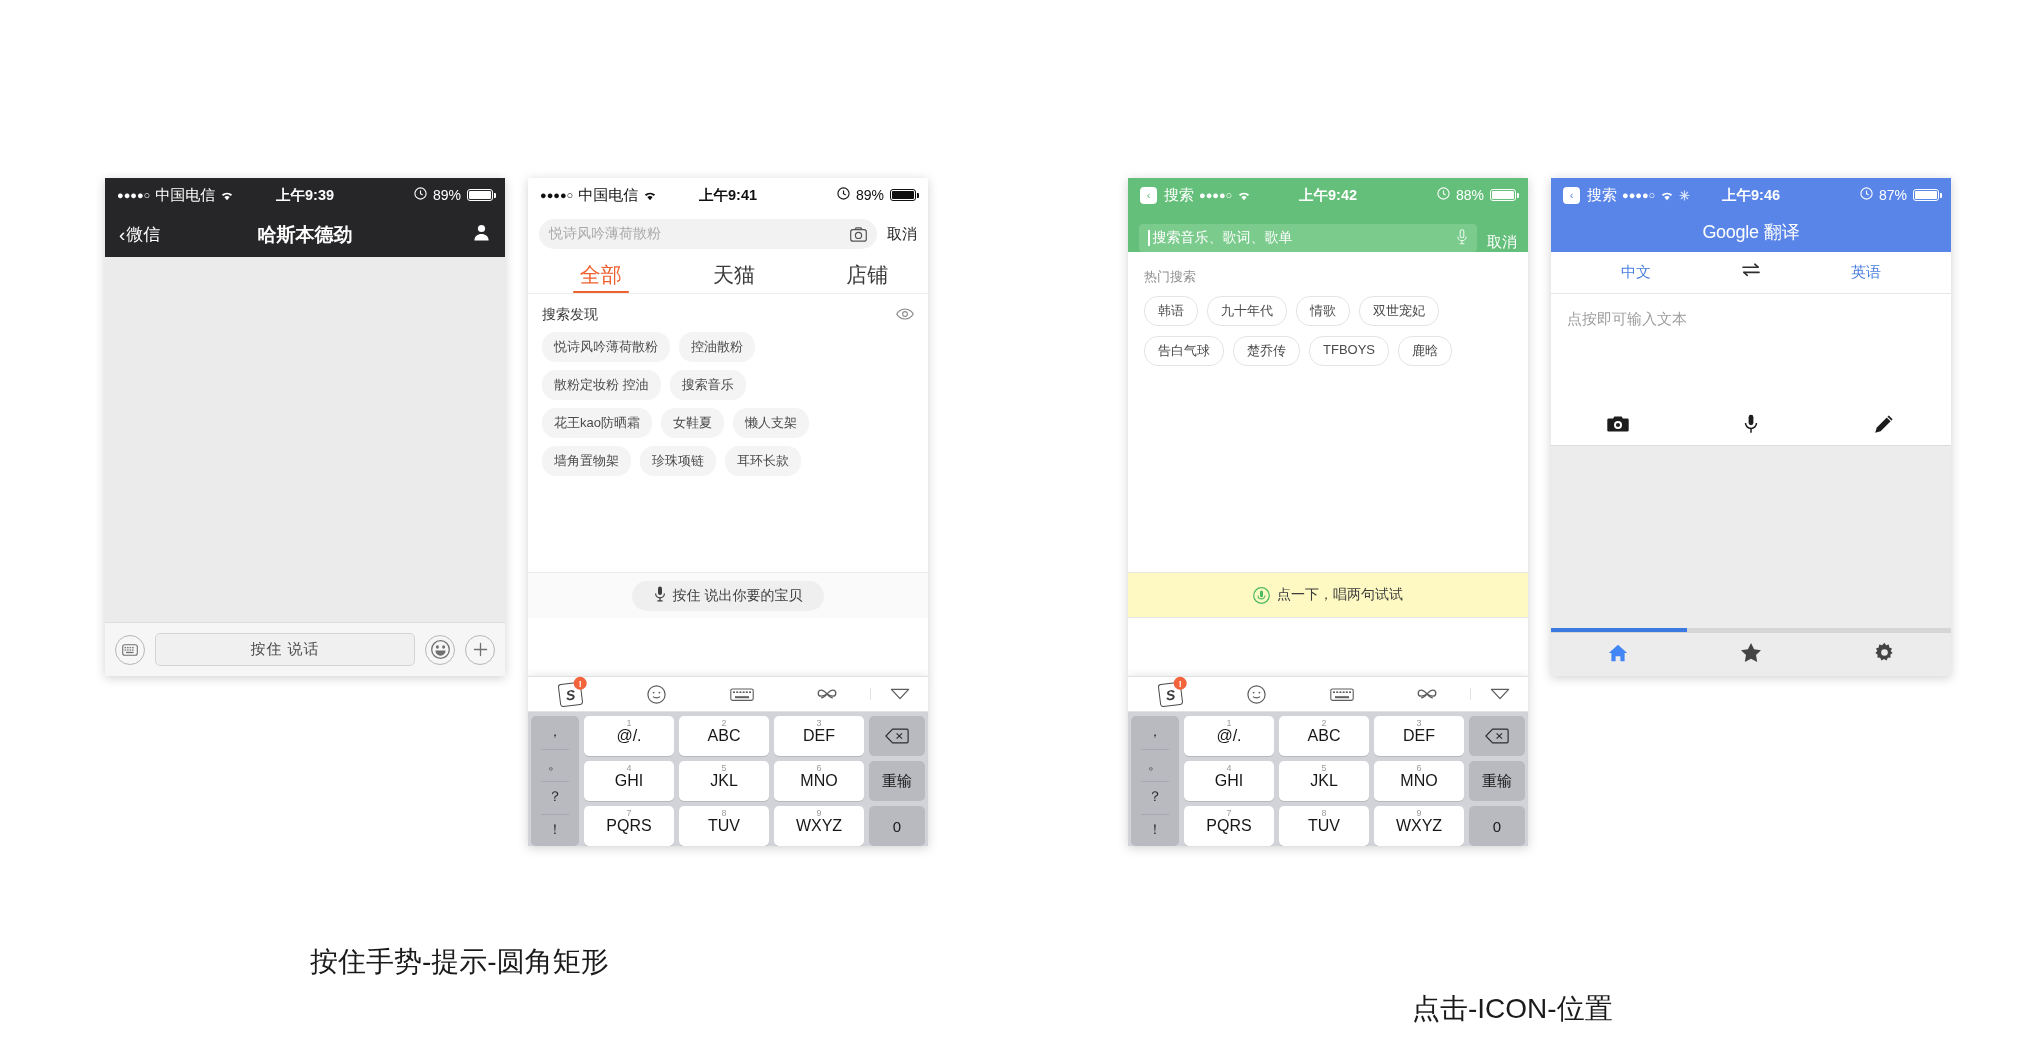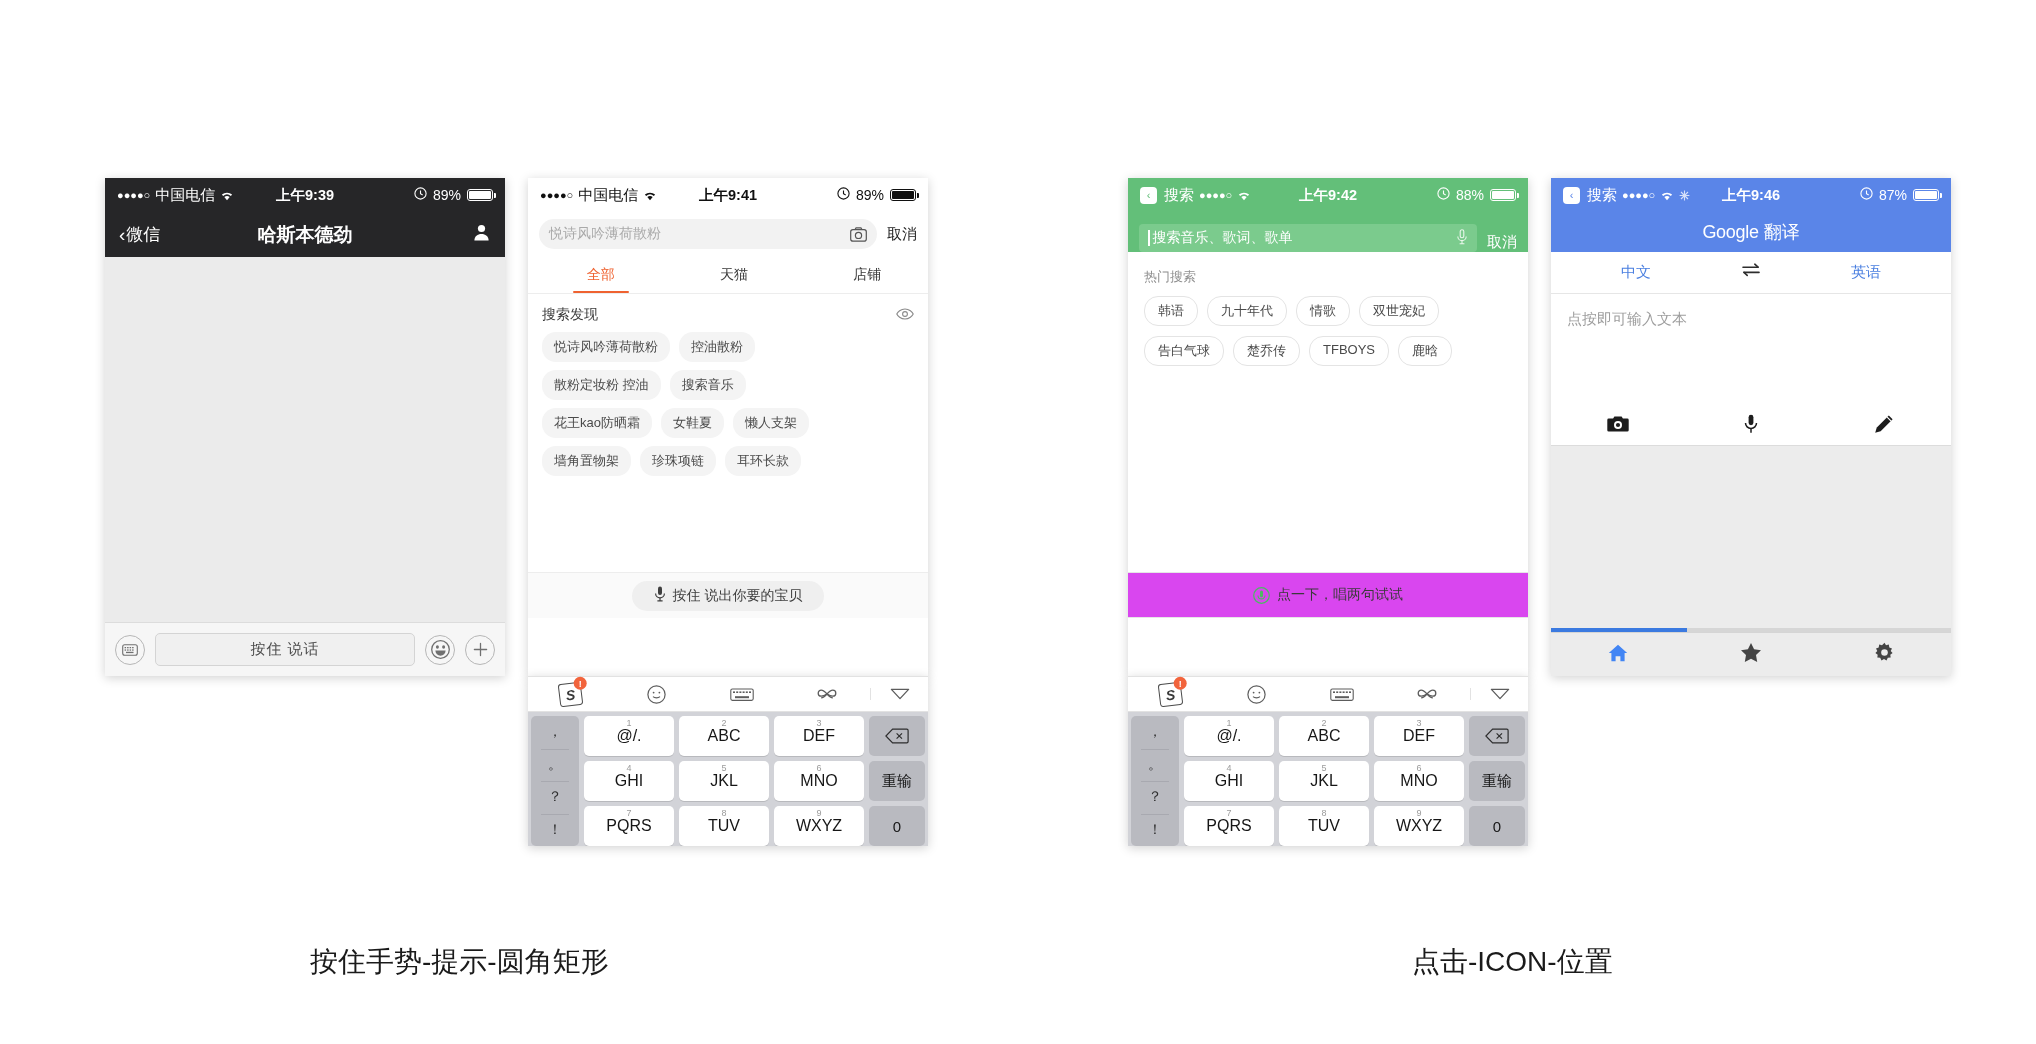--- a/index.html
+++ b/index.html
@@ -93,21 +93,21 @@
     display: flex; align-items: center; padding: 0 10px;
     font-size: 14px; color: #a9a9a9;
   }
   .tb-cam { margin-left: auto; color: #555; display:flex; align-items:center; }
   .tb-cancel { font-size: 15px; color: #222; }
   .tb-tabs {
     height: 38px; display: flex; border-bottom: 1px solid #ededed; background:#fff;
   }
   .tb-tab {
     flex: 1; display: flex; align-items: center; justify-content: center;
-    font-size: 14px; color: #3b3b3b; position: relative; margin-left: 12px;
+    font-size: 21px; color: #3b3b3b; position: relative; margin-left: 12px;
   }
   .tb-tab.active { color: #ef6230; }
   .tb-tab.active::after {
     content: ""; position: absolute; bottom: 0; left: 50%; transform: translateX(-50%);
     width: 56px; height: 2.5px; background: #ef6230; border-radius: 2px;
   }
   .tb-sec-head {
     display: flex; align-items: center; padding: 12px 14px 4px 14px;
     font-size: 14px; color: #3a3a3a;
   }
@@ -206,21 +206,21 @@
   .ms-cancel { color: #fff; font-size: 15px; }
   .ms-hot-label { padding: 16px 16px 10px 16px; font-size: 13px; color: #8e8e8e; }
   .ms-chips { padding: 0 16px; }
   .ms-row { display: flex; gap: 9px; margin-bottom: 10px; }
   .ms-chip {
     border: 1px solid #e4e4e4; border-radius: 14px; padding: 5px 13px;
     font-size: 13px; color: #4a4a4a; white-space: nowrap; background:#fff;
   }
   .ms-sing {
     position: absolute; left: 0; right: 0; bottom: 58px; height: 46px;
-    background: #d946ef; border-top: 1px solid #e6e6e6; border-bottom: 1px solid #e6e6e6;
+    background: #fef9c3; border-top: 1px solid #e6e6e6; border-bottom: 1px solid #e6e6e6;
     display: flex; align-items: center; justify-content: center; gap: 7px;
     font-size: 14px; color: #3a3a3a;
   }
   .sing-ico { color: #4cb963; display: flex; align-items:center; }
 
   
   #p4 { left: 1551px; top: 178px; height: 498px; background:#ececec; }
   #p4 .statusbar { background: #5a85e8; color: #ffffff; }
   #p4 .backchip { background: #ffffff; color: #5a85e8; }
   .gt-nav {
@@ -256,21 +256,21 @@
   }
   .gt-tab { flex: 1; display: flex; align-items: center; justify-content: center; color: #4a4a4a; }
   .gt-tab.active { color: #4285f4; }
 
   
   .caption {
     position: absolute; font-size: 28px; color: #1a1a1a;
     white-space: nowrap;
   }
   #cap1 { left: 310px; top: 943px; }
-  #cap2 { left: 1412px; top: 943px; }
+  #cap2 { left: 1412px; top: 990px; }
 </style>
 </head>
 <body>
 
 <div class="stage">
 
   <div class="phone" id="p1">
     <div class="statusbar">
       <div class="sb-left">
         <span class="dots">●●●●○</span>

